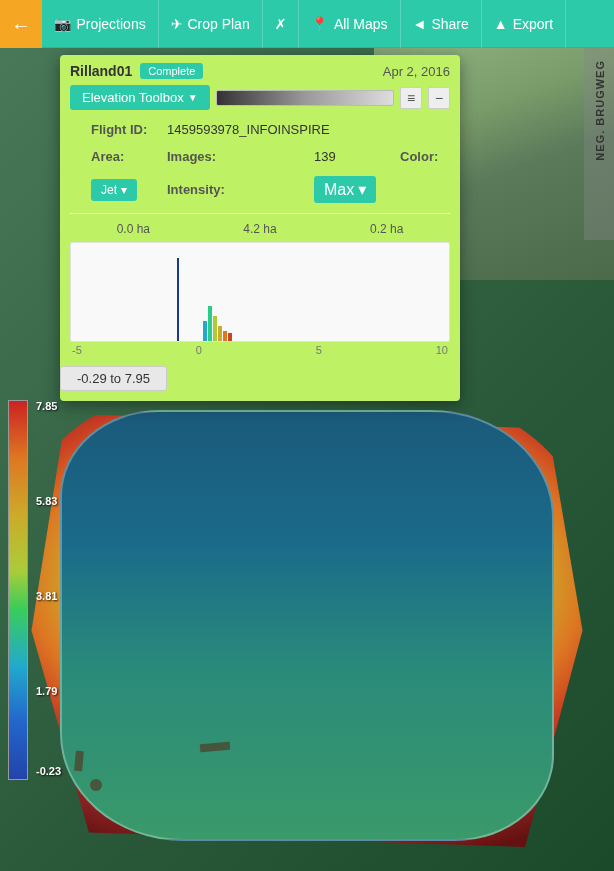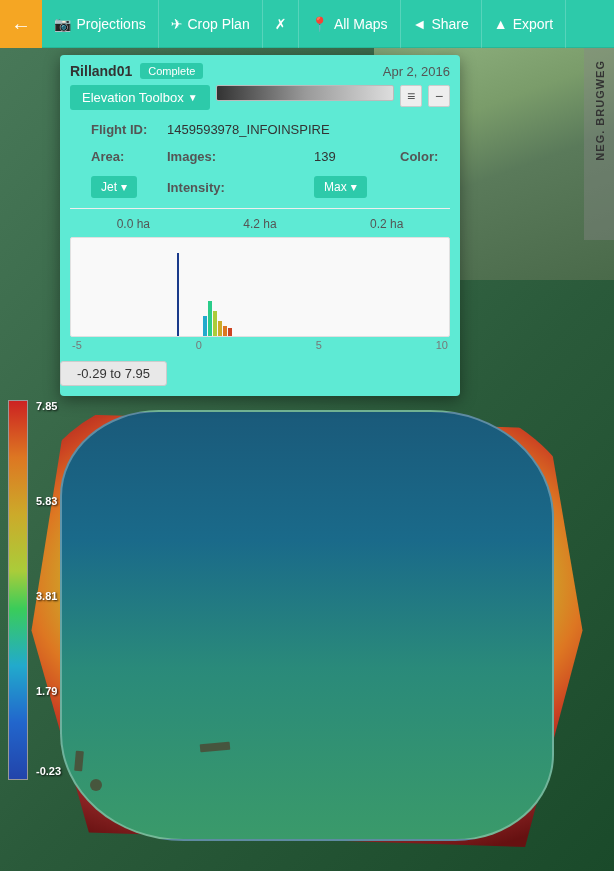--- a/index.html
+++ b/index.html
@@ -150,21 +150,21 @@
       cursor: pointer;
       border-right: 1px solid rgba(255,255,255,0.2);
     }
     .nav-icon { font-size: 14px; }
 
     
     .toolbox-panel {
       position: absolute;
       top: 55px; left: 60px;
       width: 400px;
-      background: #5eead4;
+      background: #bef264;
       border-radius: 4px;
       box-shadow: 0 4px 16px rgba(0,0,0,0.4);
       z-index: 50;
       padding-bottom: 8px;
     }
 
     .panel-header {
       display: flex;
       align-items: center;
       justify-content: space-between;
@@ -192,21 +192,21 @@
     }
 
     .panel-date {
       font-size: 13px;
       color: #555;
       text-align: center;
     }
 
     .toolbox-toolbar {
       display: flex;
-      align-items: flex-start;
+      align-items: center;
       gap: 6px;
       padding: 0 10px 8px;
     }
 
     .toolbox-btn {
       background: #2dcaaa;
       color: white;
       border: none;
       padding: 5px 12px;
       border-radius: 3px;
@@ -279,21 +279,21 @@
       gap: 4px;
     }
 
     .intensity-btn {
       background: #2dcaaa;
       color: white;
       border: none;
       padding: 4px 10px;
       border-radius: 3px;
       cursor: pointer;
-      font-size: 12px;
+      font-size: 16px;
       display: flex;
       align-items: center;
       gap: 4px;
     }
 
     
     .chart-container {
       margin: 4px 10px;
       border-top: 1px solid #eee;
       padding-top: 8px;

